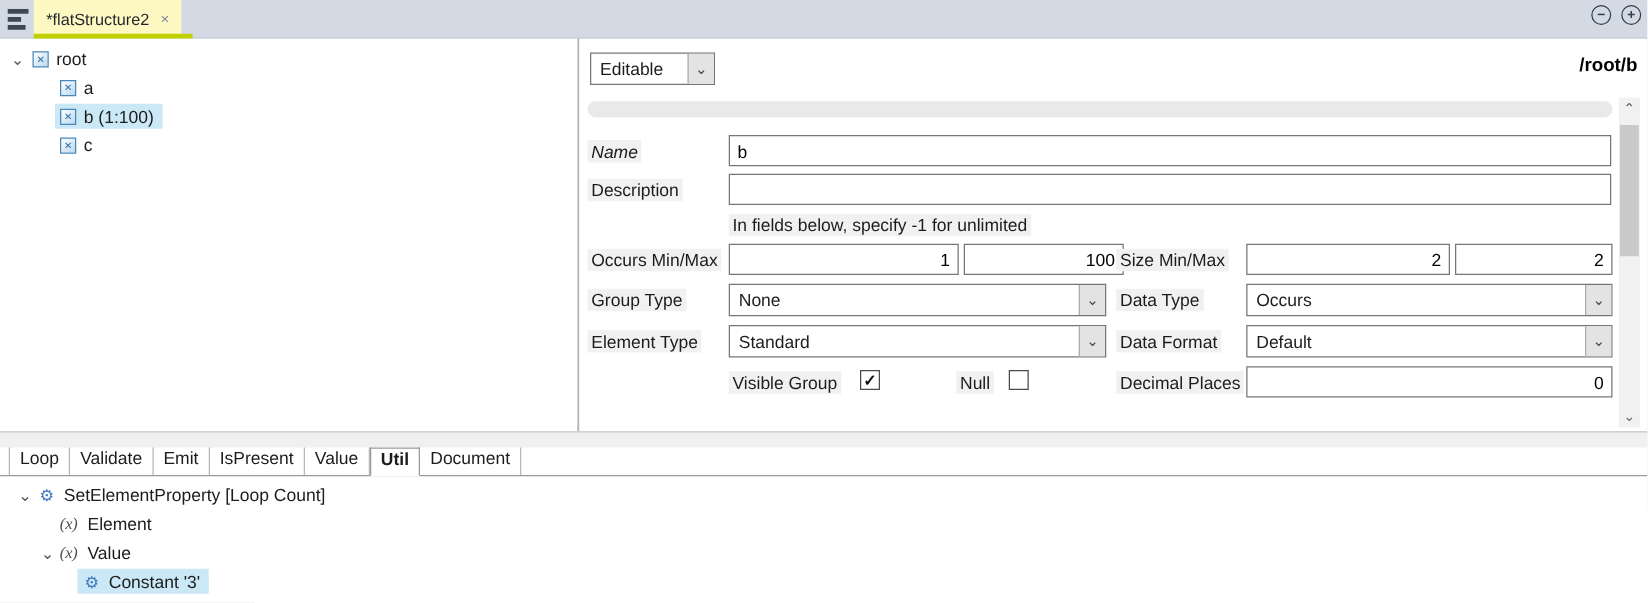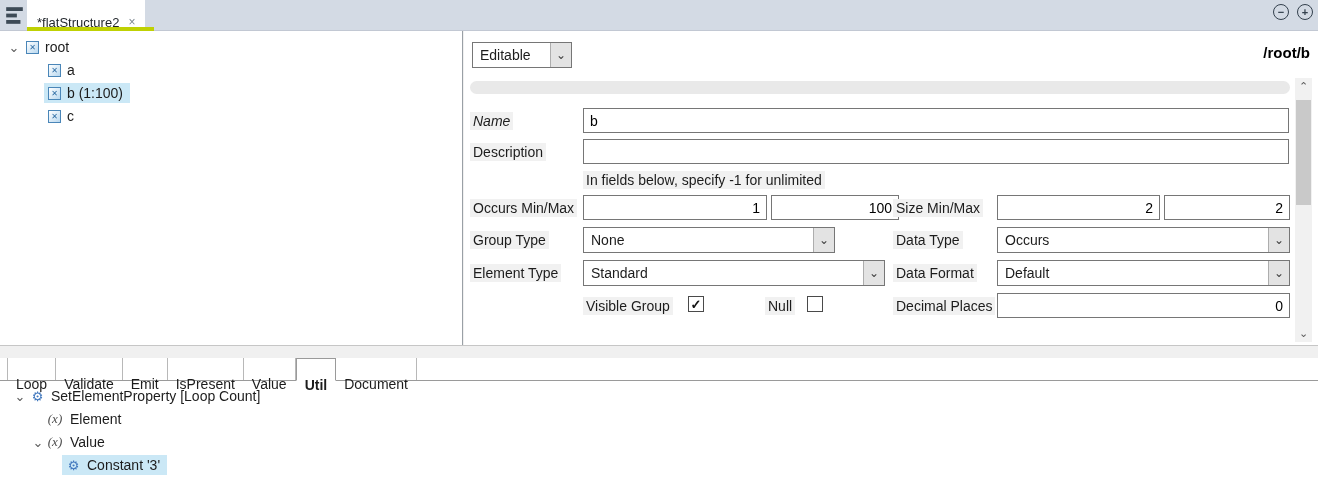--- a/index.html
+++ b/index.html
@@ -4,22 +4,22 @@
 <style>
   * { margin:0; padding:0; box-sizing:border-box; }
   body { font-family:"Liberation Sans", sans-serif; background:#ffffff; }
   #app { position:relative; width:1318px; height:482px; background:#f0f0f0; overflow:hidden;
          font-size:14px; color:#1c1c1c; }
 
   
   .topbar { position:absolute; left:0; top:0; width:1318px; height:31px;
             background:#d3dae4; border-bottom:1px solid #c2c8d3; }
   .app-icon { position:absolute; left:5px; top:6px; width:19px; height:19px; }
-  .editor-tab { position:absolute; left:27px; top:0; height:28px; display:flex; 
-                gap:9px; padding:15px 10px; background:#ffffff; }
+  .editor-tab { position:absolute; left:27px; top:0; height:28px; display:flex; align-items:center;
+                gap:9px; padding:15px 10px; background:#fef9c3; }
   .editor-tab .tab-label { font-size:13px; color:#1f2429; }
   .editor-tab .tab-close { font-size:12px; color:#7d8790; cursor:pointer; }
   .tab-underline { position:absolute; left:27px; top:27px; width:127px; height:4px; background:#bfd103; }
   .winbtn { position:absolute; top:4px; width:16px; height:16px; border:1.5px solid #33404d;
             border-radius:50%; color:#33404d; display:flex; align-items:center; justify-content:center;
             font-size:11px; font-weight:bold; line-height:1; background:transparent; }
   .winbtn.min { left:1273px; }
   .winbtn.max { left:1297px; }
 
   
@@ -68,21 +68,21 @@
   .varrow { position:absolute; left:0; width:17px; height:17px; display:flex; align-items:center;
             justify-content:center; color:#5a5a5a; font-size:11px; }
   .varrow.up { top:0; }
   .varrow.down { bottom:0; }
   .vthumb { position:absolute; left:1px; top:22px; width:15px; height:105px; background:#c9c9c9; }
 
   
   .bottom { position:absolute; left:0; top:358px; width:1318px; height:124px; background:#fff; }
   .btabs { position:absolute; left:0; top:0; width:1318px; height:23px; display:flex;
            align-items:stretch; border-bottom:1px solid #9a9a9a; padding-left:7px; }
-  .btab { padding:18px 8px 0 8px; border-right:1px solid #b8b8b8; font-size:14px; cursor:default; }
+  .btab { padding:0 8px 0 8px; border-right:1px solid #b8b8b8; font-size:14px; cursor:default; }
   .btab:first-child { border-left:1px solid #b8b8b8; }
   .btab.active { font-weight:bold; background:#fff; border:1px solid #9a9a9a; border-bottom:1px solid #fff;
                  margin-bottom:-1px; }
   .util-tree { position:absolute; left:0; top:23px; width:1318px; height:101px; }
 </style>
 </head>
 <body>
 
 <div id="app">
 
@@ -142,21 +142,21 @@
     <div class="hint">In fields below, specify -1 for unlimited</div>
 
     <div class="flabel" style="left:6px; top:168px;">Occurs Min/Max</div>
     <input class="tinput num" style="left: 119px; top: 164px; width: 184px;" value="1">
     <input class="tinput num" style="left: 307px; top: 164px; width: 128px;" value="100">
     <div class="flabel" style="left:429px; top:168px;">Size Min/Max</div>
     <input class="tinput num" style="left: 533px; top: 164px; width: 163px;" value="2">
     <input class="tinput num" style="left: 700px; top: 164px; width: 126px;" value="2">
 
     <div class="flabel" style="left:6px; top:200px;">Group Type</div>
-    <div class="combo" style="left:119px; top:196px; width:252px;">
+    <div class="combo" style="left:119px; top:196px; width:302px;">
       <span class="cval">None</span>
       <span class="cbtn">⌄</span>
     </div>
     <div class="flabel" style="left:429px; top:200px;">Data Type</div>
     <div class="combo" style="left:533px; top:196px; width:293px;">
       <span class="cval">Occurs</span>
       <span class="cbtn">⌄</span>
     </div>
 
     <div class="flabel" style="left:6px; top:233px;">Element Type</div>

